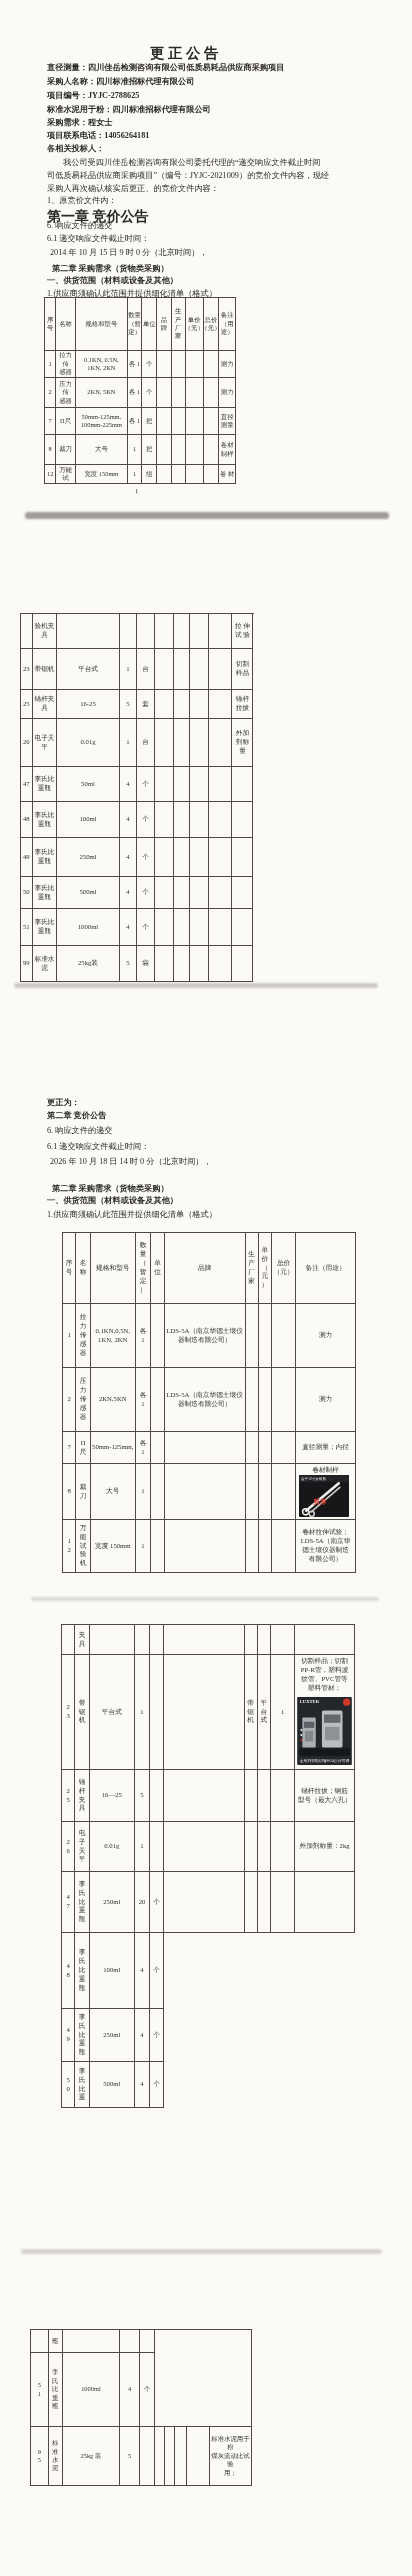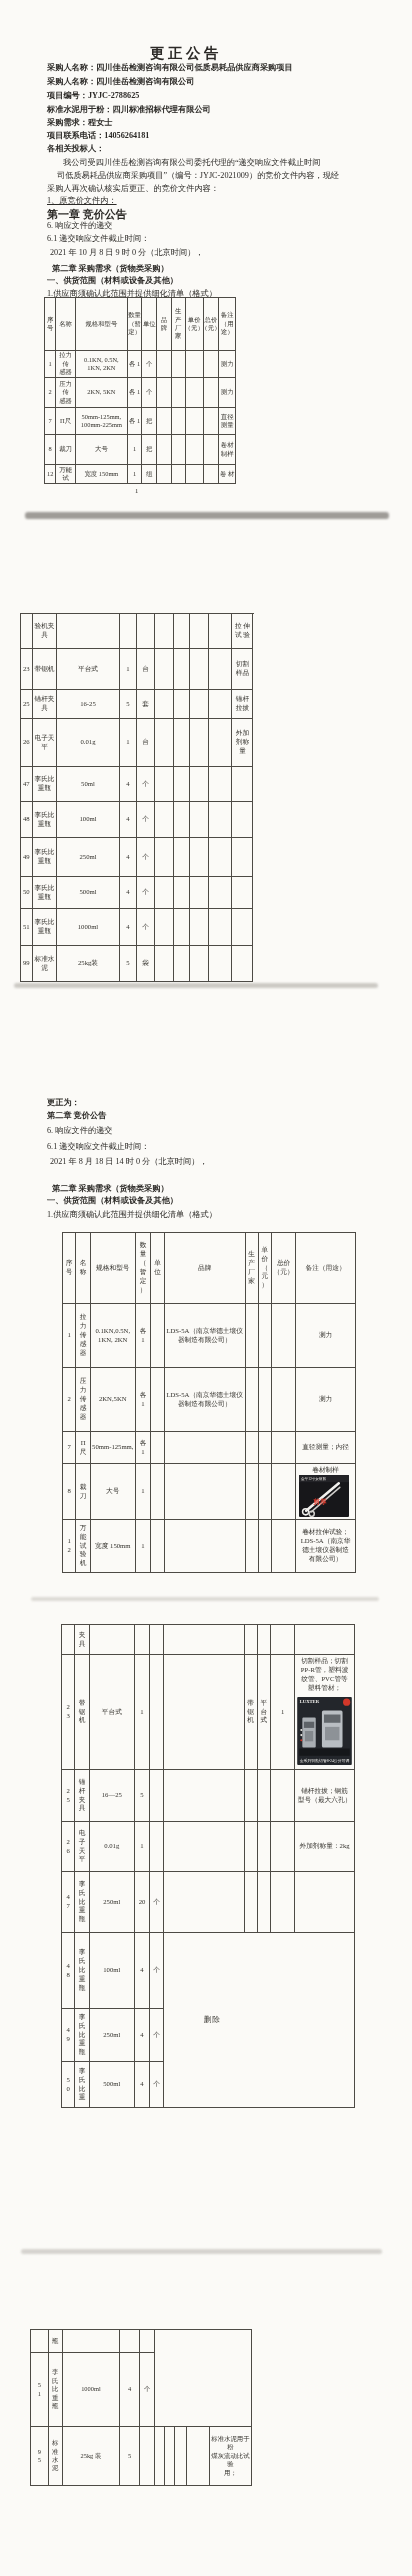--- a/index.html
+++ b/index.html
@@ -59,35 +59,35 @@
     <circle cx="8" cy="74" r="2" fill="#e8e6e2"></circle>
     <circle cx="8" cy="84" r="2" fill="#d2382a"></circle>
     <text x="53" y="126" font-size="7.5" fill="#f4f3f0" text-anchor="middle">全系列智能切管8-24公分可调</text>
   </svg>
 
 <div class="sep" style="left: 25px; top: 512px; width: 364px; height: 6.7px; background: rgb(143, 140, 135); opacity: 0.85;"></div>
     <div class="sep" style="left: 14.4px; top: 983px; width: 364px; height: 5.2px; background: rgb(189, 186, 180); opacity: 0.75;"></div>
     <div class="sep" style="left: 31px; top: 1597px; width: 348px; height: 4.1px; background: rgb(201, 198, 192); opacity: 0.6;"></div>
     <div class="sep" style="left: 20.6px; top: 2249px; width: 361px; height: 4.6px; background: rgb(194, 191, 186); opacity: 0.65;"></div>
     <div class="txt b" style="left: 150px; top: 44px; font-size: 14.4px; letter-spacing: 3.6px;">更正公告</div>
-    <div class="txt b" style="left: 47px; top: 63px; font-size: 8.2px;">采购人名称：四川佳岳检测咨询有限公司低质易耗品供应商采购项目</div>
-    <div class="txt b" style="left: 47px; top: 77px; font-size: 8.2px;">采购人名称：四川佳岳检测咨询有限公司</div>
+    <div class="txt b" style="left: 47px; top: 63px; font-size: 8.2px;">直径测量：四川佳岳检测咨询有限公司低质易耗品供应商采购项目</div>
+    <div class="txt b" style="left: 47px; top: 77px; font-size: 8.2px;">采购人名称：四川标准招标代理有限公司</div>
     <div class="txt b" style="left: 47px; top: 91px; font-size: 8.2px;">项目编号：JYJC-2788625</div>
     <div class="txt b" style="left: 47px; top: 105px; font-size: 8.2px;">标准水泥用于粉：四川标准招标代理有限公司</div>
     <div class="txt b" style="left: 47px; top: 118px; font-size: 8.2px;">采购需求：程女士</div>
     <div class="txt b" style="left: 47px; top: 131px; font-size: 8.2px;">项目联系电话：14056264181</div>
     <div class="txt b" style="left: 47px; top: 144px; font-size: 8.2px;">各相关投标人：</div>
     <div class="txt" style="left: 63px; top: 158px; font-size: 8.2px;">我公司受四川佳岳检测咨询有限公司委托代理的“递交响应文件截止时间</div>
-    <div class="txt" style="left: 57px; top: 171px; font-size: 8.2px;">司低质易耗品供应商采购项目”（编号：JYJC-2021009）的竞价文件内容，现经</div>
+    <div class="txt" style="left: 47px; top: 171px; font-size: 8.2px;">司低质易耗品供应商采购项目”（编号：JYJC-2021009）的竞价文件内容，现经</div>
     <div class="txt" style="left: 47px; top: 184px; font-size: 8.2px;">采购人再次确认核实后更正、的竞价文件内容：</div>
-    <div class="txt" style="left: 47px; top: 196px; font-size: 8.2px; text-decoration: underline;">1、原竞价文件内：</div>
-    <div class="txt b" style="left: 47px; top: 208px; font-size: 11px;">第一章 竞价公告</div>
+    <div class="txt" style="left: 47px; top: 196px; font-size: 8.2px;">1、原竞价文件内：</div>
+    <div class="txt b" style="left: 47px; top: 208px; font-size: 14px;">第一章 竞价公告</div>
     <div class="txt" style="left: 47px; top: 221px; font-size: 8.2px;">6. 响应文件的递交</div>
     <div class="txt" style="left: 47px; top: 234px; font-size: 8.2px;">6.1 递交响应文件截止时间：</div>
-    <div class="txt" style="left: 50px; top: 248px; font-size: 8.2px;">2021 年 10 月 8 日 9 时 0 分（北京时间），</div>
+    <div class="txt" style="left: 50px; top: 248px; font-size: 8.2px;">2014 年 10 月 15 日 9 时 0 分（北京时间），</div>
     <div class="txt b" style="left: 52px; top: 264px; font-size: 8.2px;">第二章 采购需求（货物类采购）</div>
     <div class="txt b" style="left: 47px; top: 276px; font-size: 8.2px;">一、供货范围（材料或设备及其他）</div>
     <div class="txt" style="left: 47px; top: 289px; font-size: 8.2px;">1.供应商须确认此范围并提供细化清单（格式）</div>
     <div class="txt" style="left: 135px; top: 487px; font-size: 6.7px;">1</div>
     <div class="tbl" style="left: 44px; top: 297px; width: 191px; font-size: 6.4px; grid-template-columns: 11.3px 19.6px 52px 14.4px 15px 14.4px 14px 18px 15.5px 17px; grid-template-rows: 53px 27px 30px 27px 30px 19px;">
       <div class="cell" style="grid-area: 1 / 1;">序
 号</div>
       <div class="cell" style="grid-area: 1 / 2;">名称</div>
       <div class="cell" style="grid-area: 1 / 3;">规格和型号</div>
       <div class="cell" style="grid-area: 1 / 4;">数量
@@ -275,21 +275,21 @@
       <div class="cell" style="grid-area: 10 / 6;"></div>
       <div class="cell" style="grid-area: 10 / 7;"></div>
       <div class="cell" style="grid-area: 10 / 8;"></div>
       <div class="cell" style="grid-area: 10 / 9;"></div>
       <div class="cell" style="grid-area: 10 / 10;"></div>
     </div>
     <div class="txt b" style="left: 47px; top: 1098px; font-size: 8.2px;">更正为：</div>
     <div class="txt b" style="left: 47px; top: 1111px; font-size: 8.2px;">第二章 竞价公告</div>
     <div class="txt" style="left: 47px; top: 1126px; font-size: 8.2px;">6. 响应文件的递交</div>
     <div class="txt" style="left: 47px; top: 1142px; font-size: 8.2px;">6.1 递交响应文件截止时间：</div>
-    <div class="txt" style="left: 50px; top: 1157px; font-size: 8.2px;">2021 年 8 月 18 日 14 时 0 分（北京时间），</div>
+    <div class="txt" style="left: 50px; top: 1157px; font-size: 8.2px;">2026 年 10 月 18 日 14 时 0 分（北京时间），</div>
     <div class="txt b" style="left: 52px; top: 1184px; font-size: 8.2px;">第二章 采购需求（货物类采购）</div>
     <div class="txt b" style="left: 47px; top: 1196px; font-size: 8.2px;">一、供货范围（材料或设备及其他）</div>
     <div class="txt" style="left: 47px; top: 1210px; font-size: 8.2px;">1.供应商须确认此范围并提供细化清单（格式）</div>
     <div class="tbl" style="left: 62px; top: 1232px; width: 293px; font-size: 6.7px; grid-template-columns: 13.4px 14.4px 45px 15.5px 13.4px 81px 13px 13.4px 24px 60px; grid-template-rows: 71px 64px 64px 32px 56px 53px;">
       <div class="cell" style="grid-area: 1 / 1;">序
 号</div>
       <div class="cell" style="grid-area: 1 / 2;">名
 称</div>
       <div class="cell" style="grid-area: 1 / 3;">规格和型号</div>
       <div class="cell" style="grid-area: 1 / 4;">数
@@ -486,21 +486,20 @@
       <div class="cell" style="grid-area: 7 / 5;">个</div>
       <div class="cell" style="grid-area: 8 / 1;">5
 0</div>
       <div class="cell" style="grid-area: 8 / 2;">李
 氏
 比
 重</div>
       <div class="cell" style="grid-area: 8 / 3;">500ml</div>
       <div class="cell" style="grid-area: 8 / 4;">4</div>
       <div class="cell" style="grid-area: 8 / 5;">个</div>
-      <div class="cell del" style="grid-area: 6 / 6 / span 3 / span 5;">删除</div>
     </div>
     <div class="tbl" style="left: 30px; top: 2329px; width: 221px; font-size: 6.4px; grid-template-columns: 17.5px 14.4px 57px 20.6px 14.4px 10.3px 9.8px 12px 23px 42px; grid-template-rows: 23px 74px 59px;">
       <div class="cell" style="grid-area: 1 / 1;"></div>
       <div class="cell" style="grid-area: 1 / 2;">瓶</div>
       <div class="cell" style="grid-area: 1 / 3;"></div>
       <div class="cell" style="grid-area: 1 / 4;"></div>
       <div class="cell" style="grid-area: 1 / 5;"></div>
       <div class="cell" style="grid-area: 2 / 1;">5
 1</div>
       <div class="cell" style="grid-area: 2 / 2;">李

